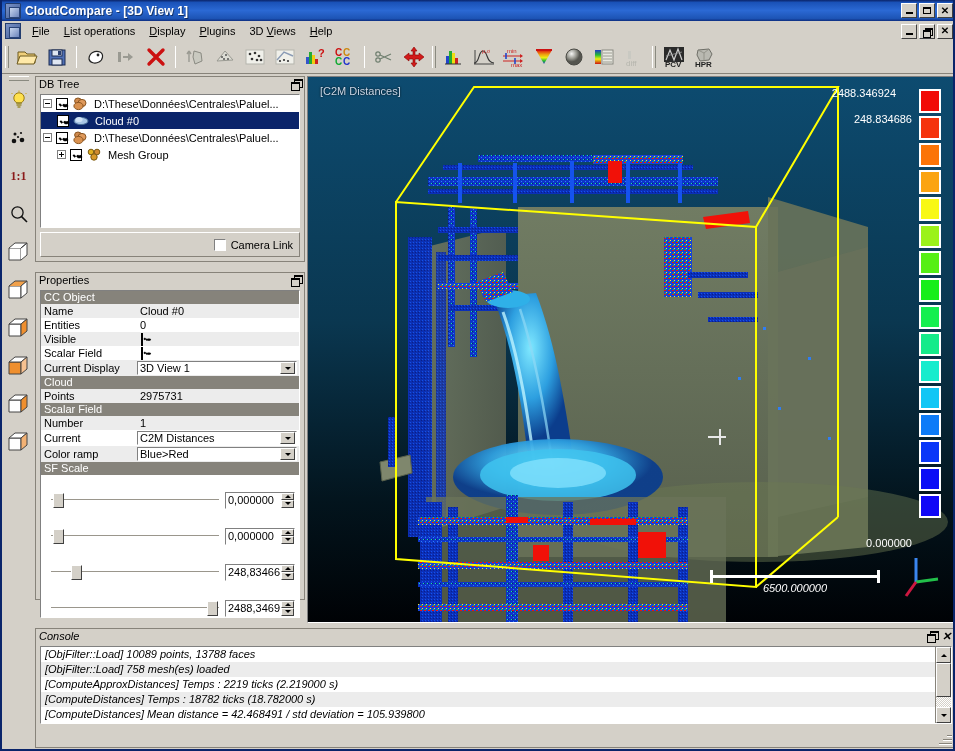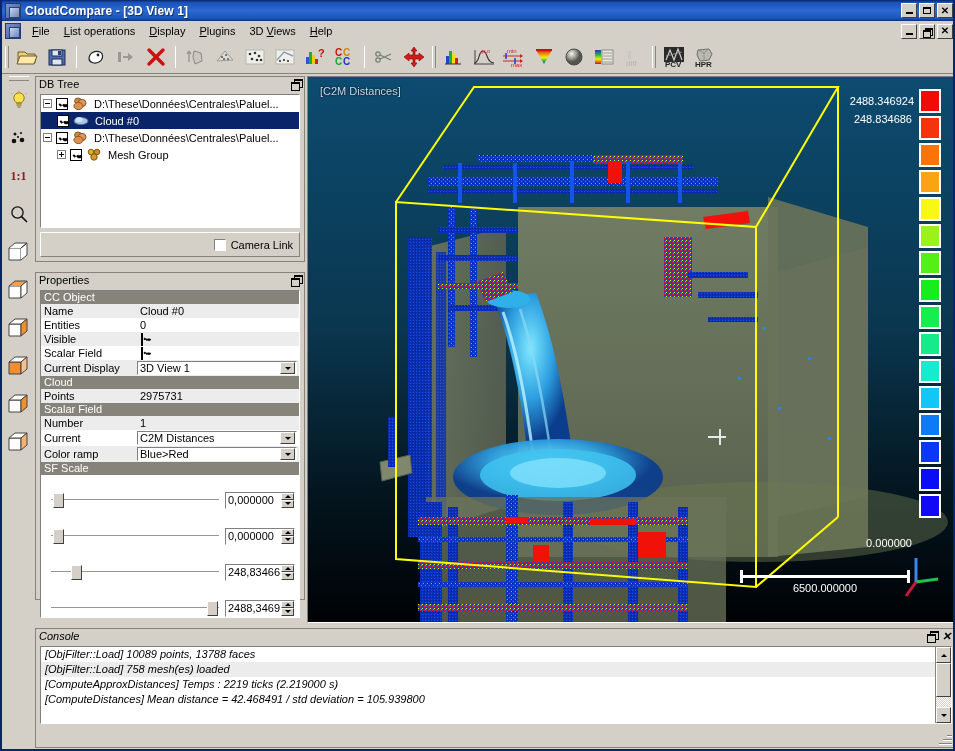--- a/index.html
+++ b/index.html
@@ -967,21 +967,21 @@
 
           <path d="M448 510 L530 440"></path>
 
           <path d="M88 482 L166 438" opacity="0"></path>
         </g>
       </svg>
     </div>
 
     <div class="sf-label">[C2M Distances]</div>
 
-    <div class="cs-label" style="right:40px; top:10px;margin-top:8px;">2488.346924</div>
+    <div class="cs-label" style="right:58px; top:10px;">2488.346924</div>
     <div class="cs-label" style="right:42px; top:36px;">248.834686</div>
     <div class="cs-label" style="right:42px; top:460px;">0.000000</div>
 
     <div class="swatches" id="swatch-strip" style="top:12px;">
         <div class="sw" style="background: rgb(241, 11, 7);"></div>
         <div class="sw" style="background: rgb(245, 52, 13);"></div>
         <div class="sw" style="background: rgb(251, 116, 8);"></div>
         <div class="sw" style="background: rgb(251, 164, 17);"></div>
         <div class="sw" style="background: rgb(248, 248, 21);"></div>
         <div class="sw" style="background: rgb(155, 242, 25);"></div>
@@ -990,21 +990,21 @@
         <div class="sw" style="background: rgb(21, 239, 78);"></div>
         <div class="sw" style="background: rgb(21, 235, 138);"></div>
         <div class="sw" style="background: rgb(22, 236, 205);"></div>
         <div class="sw" style="background: rgb(18, 198, 245);"></div>
         <div class="sw" style="background: rgb(13, 123, 248);"></div>
         <div class="sw" style="background: rgb(10, 55, 248);"></div>
         <div class="sw" style="background: rgb(10, 13, 246);"></div>
         <div class="sw" style="background: rgb(16, 8, 247);"></div>
       </div>
 
-    <div class="scalebar" style="left:432px; bottom:28px; width:170px;">
+    <div class="scalebar" style="left:402px; bottom:28px; width:170px;font-style:italic;">
       <div class="line"></div>
       <div class="txt">6500.000000</div>
     </div>
 
     <div style="position:absolute; right:14px; bottom:20px; z-index:30;">
       <svg width="48" height="48" viewBox="0 0 48 48">
         <path d="M24 30 L24 6" stroke="#3a86f0" stroke-width="3"></path>
         <path d="M24 30 L46 27" stroke="#22c04a" stroke-width="3"></path>
         <path d="M24 30 L14 44" stroke="#cc1840" stroke-width="3"></path>
       </svg>
@@ -1015,20 +1015,21 @@
     <div class="dock-title">
       <span class="t">Console</span>
       <span class="dock-float"></span>
       <span class="dock-close">✕</span>
     </div>
     <div class="cons-box">
       <div class="cons-list">
         <div class="cons-line">[ObjFilter::Load] 10089 points, 13788 faces</div>
         <div class="cons-line alt">[ObjFilter::Load] 758 mesh(es) loaded</div>
         <div class="cons-line">[ComputeApproxDistances] Temps : 2219 ticks (2.219000 s)</div>
+        <div class="cons-line alt">[ComputeDistances] Temps : 18782 ticks (18.782000 s)</div>
         <div class="cons-line">[ComputeDistances] Mean distance = 42.468491 / std deviation = 105.939800</div>
       </div>
       <div class="vscroll">
         <div class="vs-btn">
             <i class="tri-u2"></i>
           </div>
         <div class="vs-track">
           <div class="vs-thumb"></div>
         </div>
         <div class="vs-btn">

